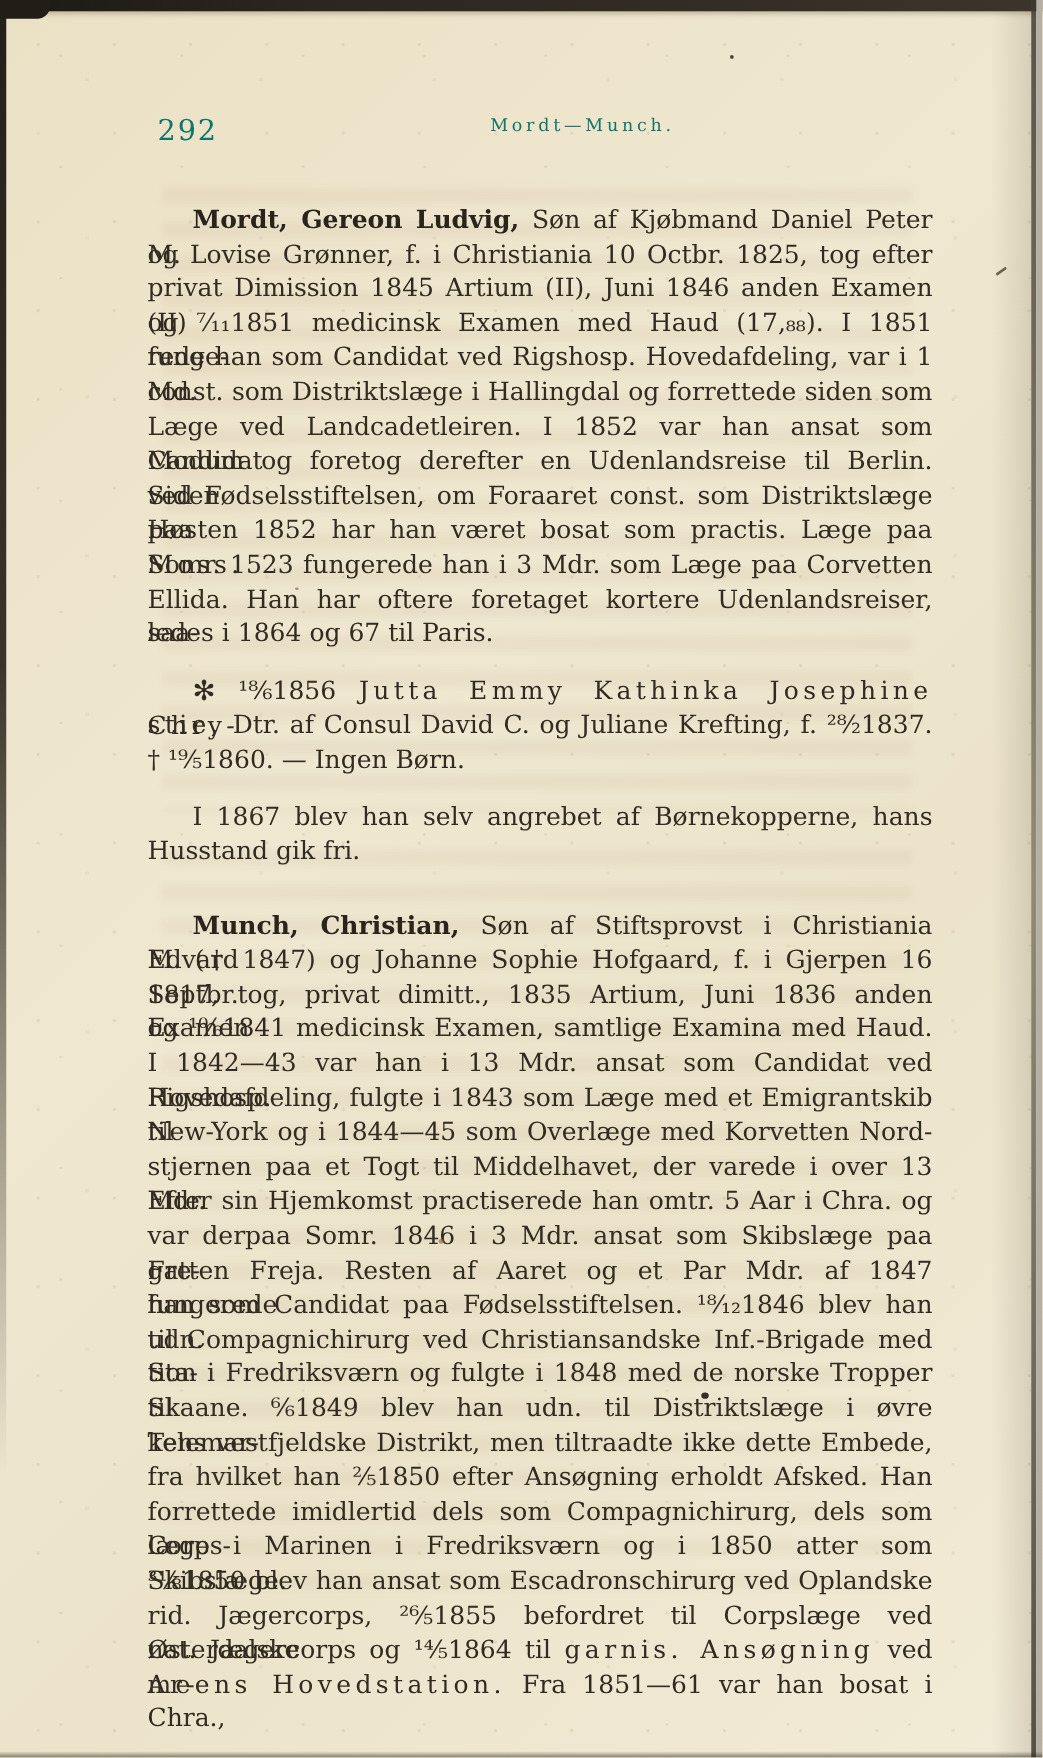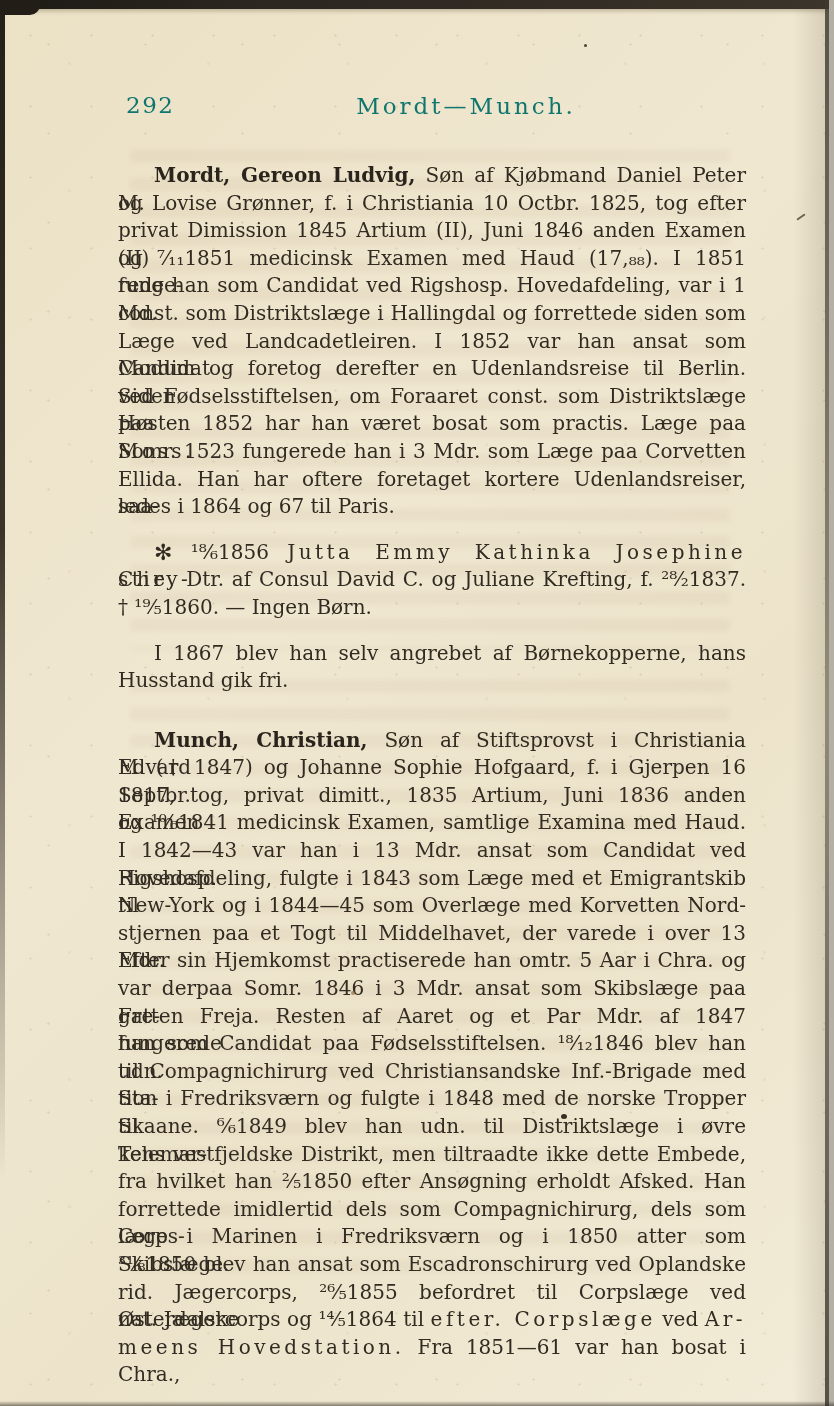--- a/index.html
+++ b/index.html
@@ -25,21 +25,21 @@
     background:linear-gradient(to left,rgba(120,110,90,.20),rgba(120,110,90,0));z-index:2;}
   .edge-right-line{position:absolute;top:0;right:5px;width:4px;height:100%;
     background:linear-gradient(to bottom,rgba(62,56,46,.85),rgba(86,78,63,.6) 50%,rgba(58,52,43,.85));z-index:5;}
   .edge-right-strip{position:absolute;top:0;right:0;width:5px;height:100%;background:#b4b0a6;z-index:5;}
   .edge-bottom{position:absolute;bottom:0;left:0;right:0;height:5px;
     background:linear-gradient(to top,rgba(42,37,30,.55),rgba(42,37,30,0));z-index:5;}
 
   .page-header{position:absolute;top:92px;left:118px;width:628px;height:32px;color:#0f766e;}
   .pagenum{position:absolute;left:8px;top:0;font-size:23px;letter-spacing:1.5px;}
   .runhead{position:absolute;left:0;right:0;top:1px;text-align:center;
-    font-size:23px;letter-spacing:3px;transform:translateX(34px);}
+    font-size:14px;letter-spacing:3px;transform:translateX(34px);}
 
   .text-col{position:absolute;top:144px;left:118px;width:628px;color:#322b21;
     font-size:20px;line-height:27.6px;z-index:3;}
   .para{margin:0;}
   .para.gap{margin-top:32px;}
   .line{text-align:justify;text-align-last:justify;height:27.6px;}
   .line.indent{text-indent:36px;margin-top:18px;}
   .line.last{text-align-last:left;}
   .b{font-weight:bold;color:#2a241c;}
   .sp{letter-spacing:3.5px;}
@@ -110,21 +110,21 @@
         <div class="line"><span>han som Candidat paa Fødselsstiftelsen. ¹⁸⁄₁₂1846 blev han udn.</span></div>
         <div class="line"><span>til Compagnichirurg ved Christiansandske Inf.-Brigade med Sta-</span></div>
         <div class="line"><span>tion i Fredriksværn og fulgte i 1848 med de norske Tropper til</span></div>
         <div class="line"><span>Skaane. ⁶⁄₆1849 blev han udn. til Distriktslæge i øvre Telemar-</span></div>
         <div class="line"><span>kens vestfjeldske Distrikt, men tiltraadte ikke dette Embede,</span></div>
         <div class="line"><span>fra hvilket han ²⁄₅1850 efter Ansøgning erholdt Afsked. Han</span></div>
         <div class="line"><span>forrettede imidlertid dels som Compagnichirurg, dels som Corps-</span></div>
         <div class="line"><span>læge i Marinen i Fredriksværn og i 1850 atter som Skibslæge.</span></div>
         <div class="line"><span>³¹⁄₈1850 blev han ansat som Escadronschirurg ved Oplandske</span></div>
         <div class="line"><span>rid. Jægercorps, ²⁶⁄₅1855 befordret til Corpslæge ved Østerdalske</span></div>
-        <div class="line"><span>nat. Jægercorps og ¹⁴⁄₅1864 til </span><span class="sp">efter. Corpslæge</span><span> ved </span><span class="sp">Ar-</span></div>
+        <div class="line"><span>nat. Jægercorps og ¹⁴⁄₅1864 til </span><span class="sp">garnis. Ansøgning</span><span> ved </span><span class="sp">Ar-</span></div>
         <div class="line last"><span class="sp">meens Hovedstation.</span><span> Fra 1851—61 var han bosat i Chra.,</span></div>
       </div>
     </div>
 
   <div class="edge-top"></div>
   <div class="corner-tl"></div>
   <div class="edge-left"></div>
   <div class="right-shade"></div>
   <div class="edge-right-line"></div>
   <div class="edge-right-strip"></div>

